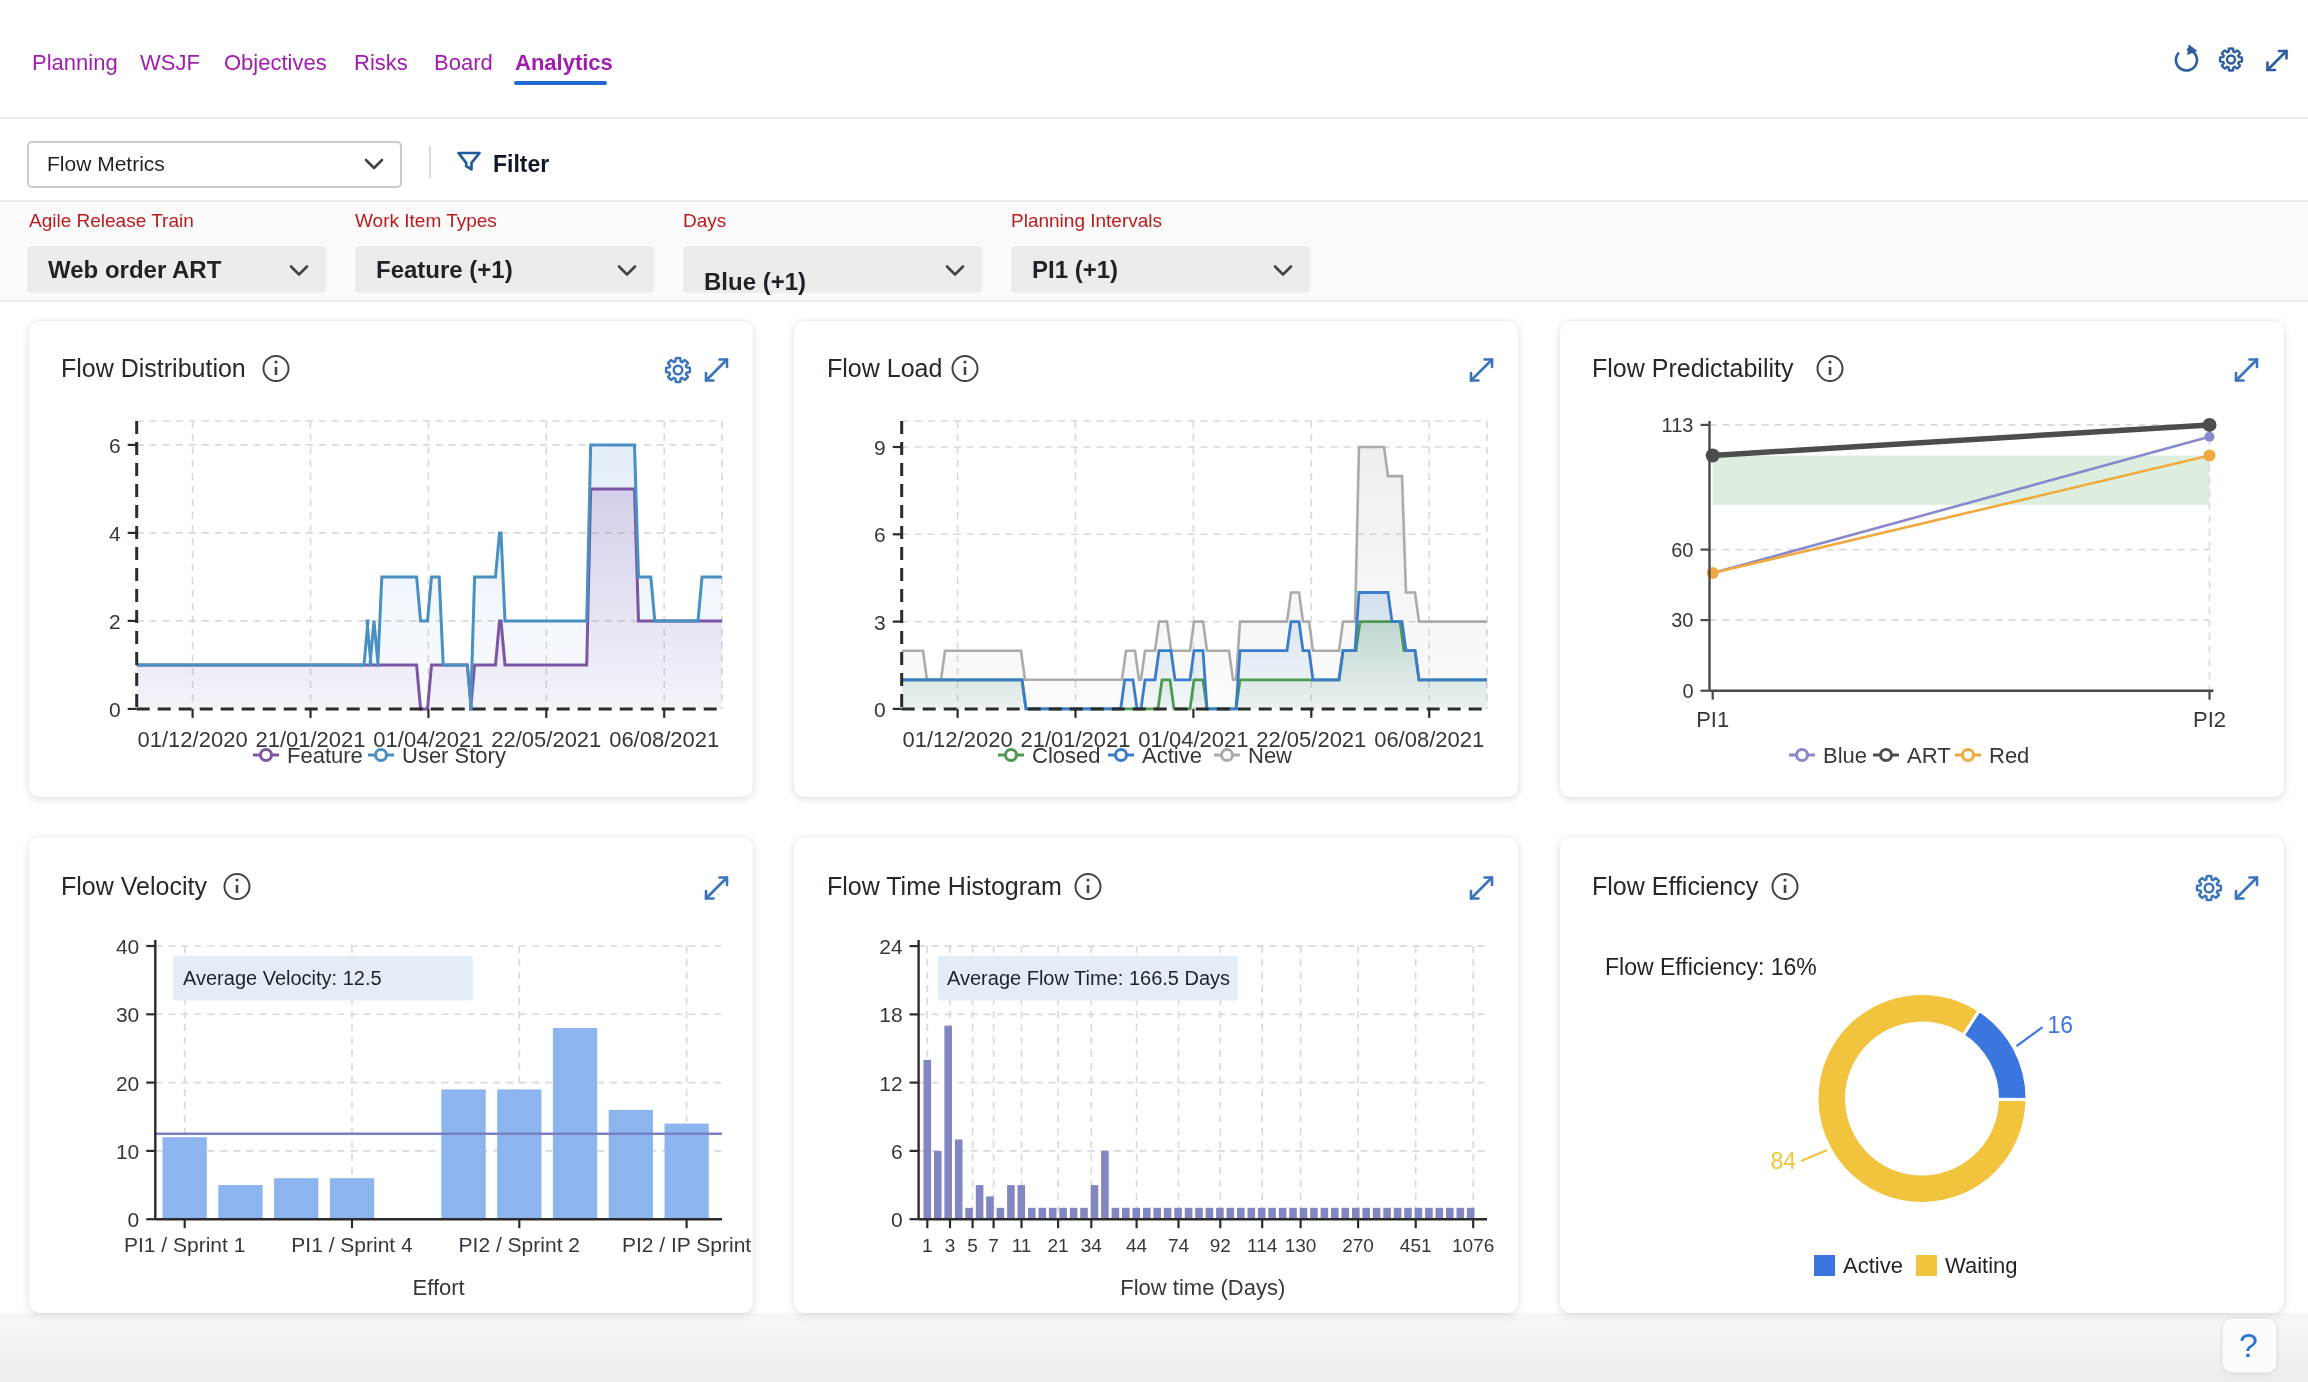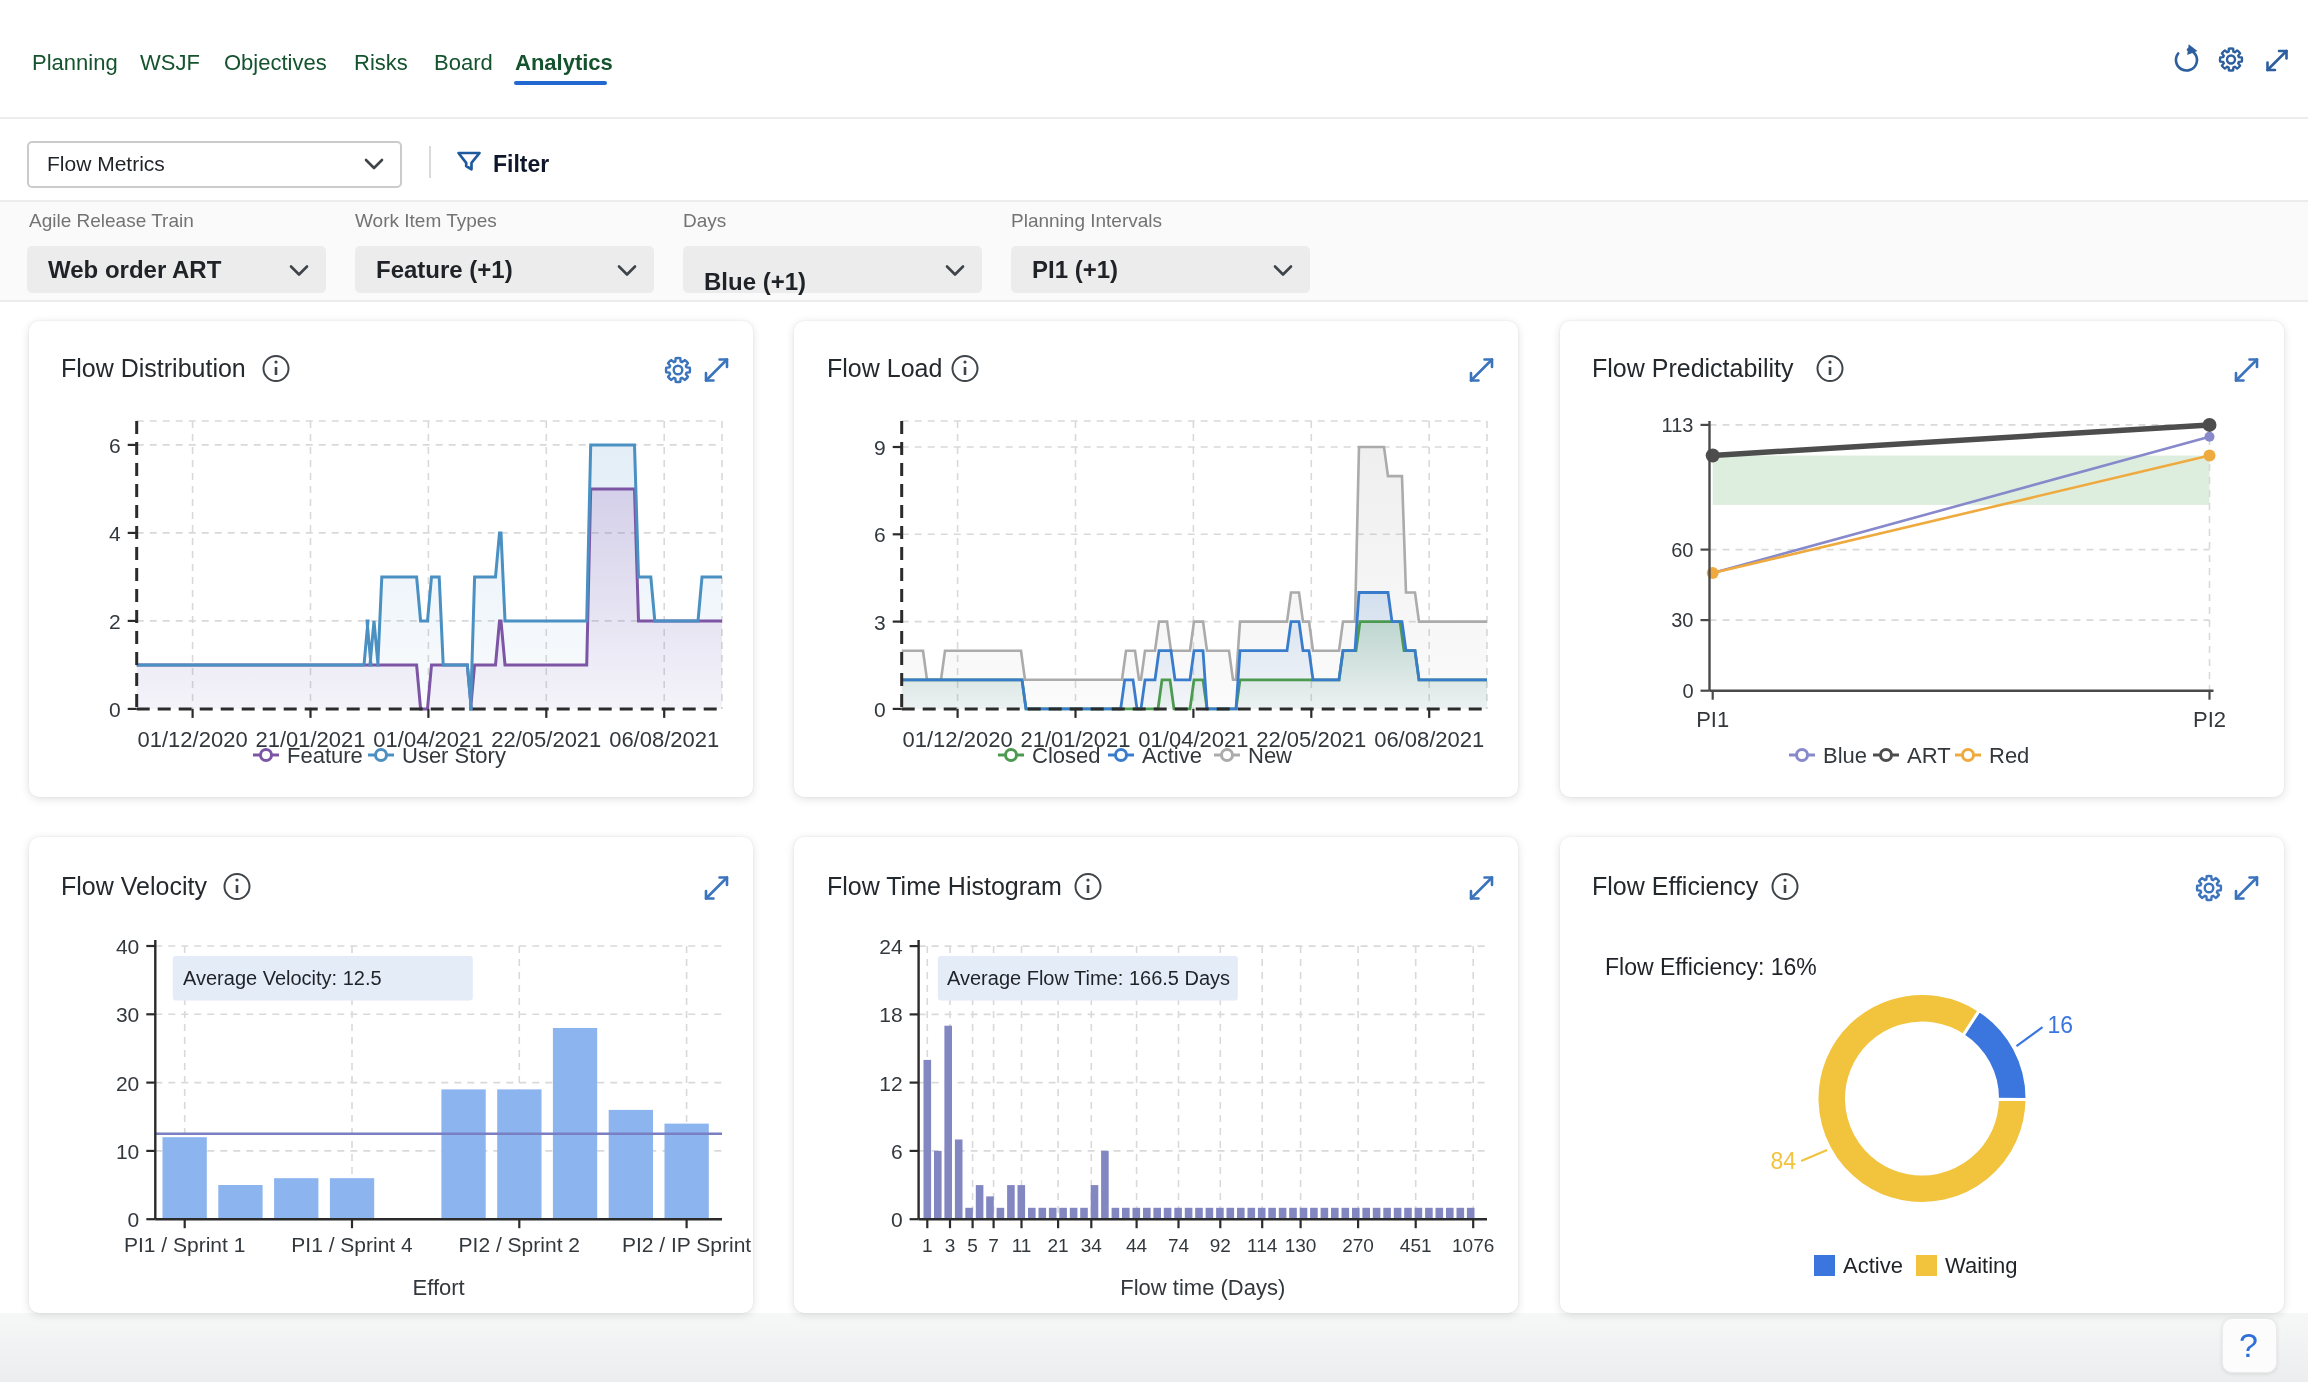--- a/index.html
+++ b/index.html
@@ -1,24 +1,24 @@
 <!DOCTYPE html>
 <html><head><meta charset="utf-8">
 <style>
 * { margin:0; padding:0; box-sizing:border-box; }
 html,body { width:2308px; height:1382px; background:#ffffff; overflow:hidden;
   font-family:"Liberation Sans", sans-serif; -webkit-font-smoothing:antialiased; }
 .abs { position:absolute;text-align:right; }
 .card { position:absolute; width:724px; height:476px; background:#fff; border-radius:10px;
   box-shadow:0 2px 10px rgba(0,0,0,0.12), 0 0 2px rgba(0,0,0,0.08); z-index:1; }
-.nav { position:absolute; top:50px; font-size:22px; color:#14532d; }
+.nav { position:absolute; top:50px; font-size:22px; color:#a21caf; }
 .navb { font-weight:bold; }
 .sel { position:absolute; background:#ececec; border-radius:5px; width:299px; height:47px; z-index:2; }
 .selv { position:absolute; font-size:24px; font-weight:bold; color:#1f2328; z-index:3;text-align:right; }
-.lbl { position:absolute; font-size:19px; color:#737373; z-index:3; }
+.lbl { position:absolute; font-size:19px; color:#b91c1c; z-index:3; }
 </style></head>
 <body>
 <div class="abs" style="left:0;top:200px;width:2308px;height:102px;background:#fafafa;border-top:2px solid #ececec;border-bottom:2px solid #ececec;"></div>
 <div class="abs" style="left:0;top:117px;width:2308px;height:2px;background:#ececec;"></div>
 <div class="abs" style="left:0;top:1313px;width:2308px;height:69px;background:linear-gradient(to bottom,#f6f7f7,#ecedee);"></div>
 
 <div class="nav" style="left:32px;">Planning</div>
 <div class="nav" style="left:140px;">WSJF</div>
 <div class="nav" style="left:224px;">Objectives</div>
 <div class="nav" style="left:354px;">Risks</div>

